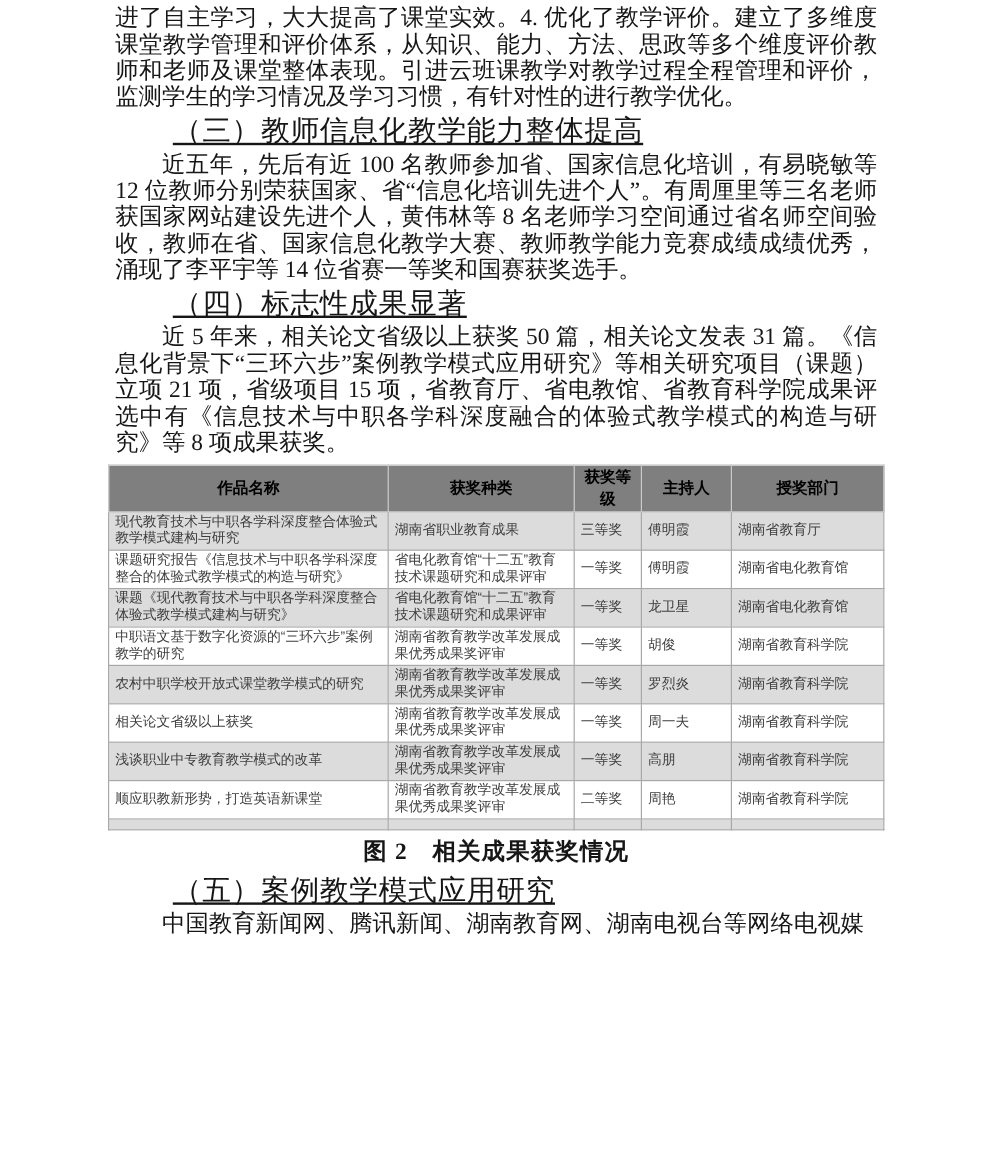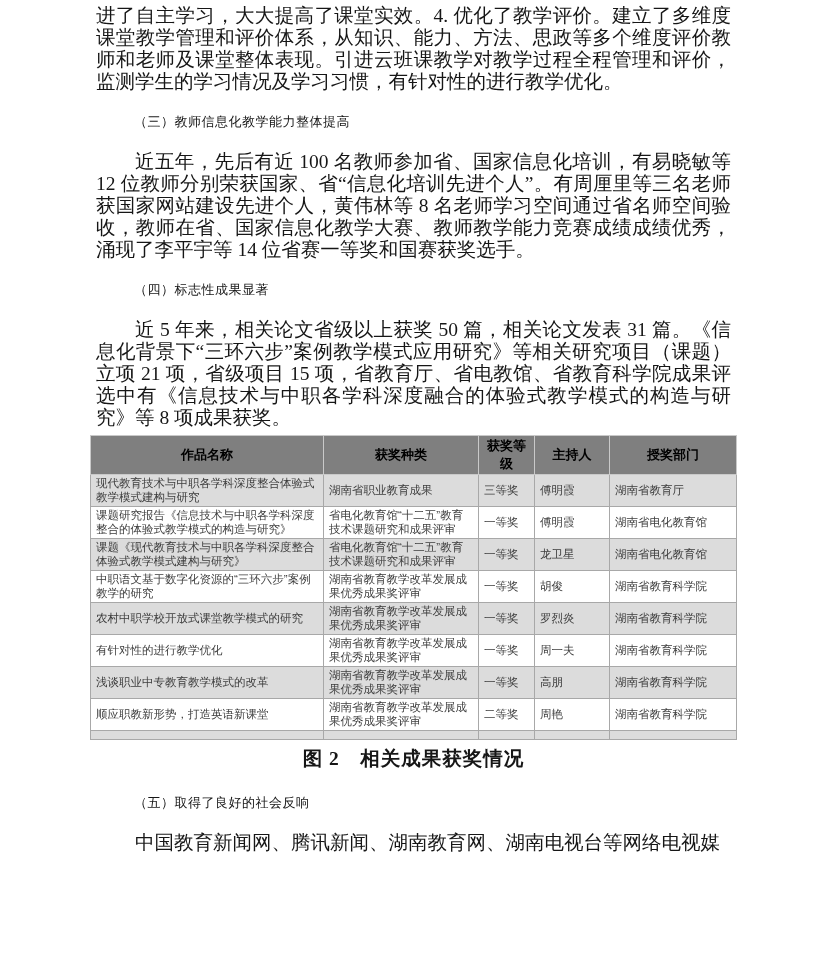--- a/index.html
+++ b/index.html
@@ -23,25 +23,26 @@
     margin: 0;
     font-size: 19.5px;
     line-height: 22px;
     text-align: justify;
     text-justify: inter-ideograph;
     word-break: break-all;
   }
   .indent { text-indent: 2em; }
   .noindent { text-indent: 0; }
   .heading {
-    margin: 12px;
-    font-size: 13px;
+    margin: 0;
+    font-size: 24px;
     line-height: 34px;
     text-indent: 2em;
     letter-spacing: 0.5px;
+    text-decoration: underline;
   }
   
   .tbl-wrap {
     margin: 6px 0 0 -6px;
   }
   table.awards {
     border-collapse: collapse;
     table-layout: fixed;
     width: 646px;
     font-family: "Liberation Sans", "DejaVu Sans", sans-serif;
@@ -141,21 +142,21 @@
           <td class="c">湖南省教育科学院</td>
         </tr>
         <tr class="alt">
           <td>农村中职学校开放式课堂教学模式的研究</td>
           <td>湖南省教育教学改革发展成果优秀成果奖评审</td>
           <td class="c">一等奖</td>
           <td class="c">罗烈炎</td>
           <td class="c">湖南省教育科学院</td>
         </tr>
         <tr>
-          <td>有针对性的进行教学优化</td>
+          <td>相关论文省级以上获奖</td>
           <td>湖南省教育教学改革发展成果优秀成果奖评审</td>
           <td class="c">一等奖</td>
           <td class="c">周一夫</td>
           <td class="c">湖南省教育科学院</td>
         </tr>
         <tr class="alt">
           <td>浅谈职业中专教育教学模式的改革</td>
           <td>湖南省教育教学改革发展成果优秀成果奖评审</td>
           <td class="c">一等奖</td>
           <td class="c">高朋</td>
@@ -174,17 +175,17 @@
           <td></td>
           <td></td>
           <td></td>
         </tr>
       </tbody>
     </table>
   </div>
 
   <p class="caption">图 2　相关成果获奖情况</p>
 
-  <p class="line heading">（五）取得了良好的社会反响</p>
+  <p class="line heading">（五）案例教学模式应用研究</p>
 
   <p class="line indent">中国教育新闻网、腾讯新闻、湖南教育网、湖南电视台等网络电视媒</p>
 
 </div>
 
 </body></html>

